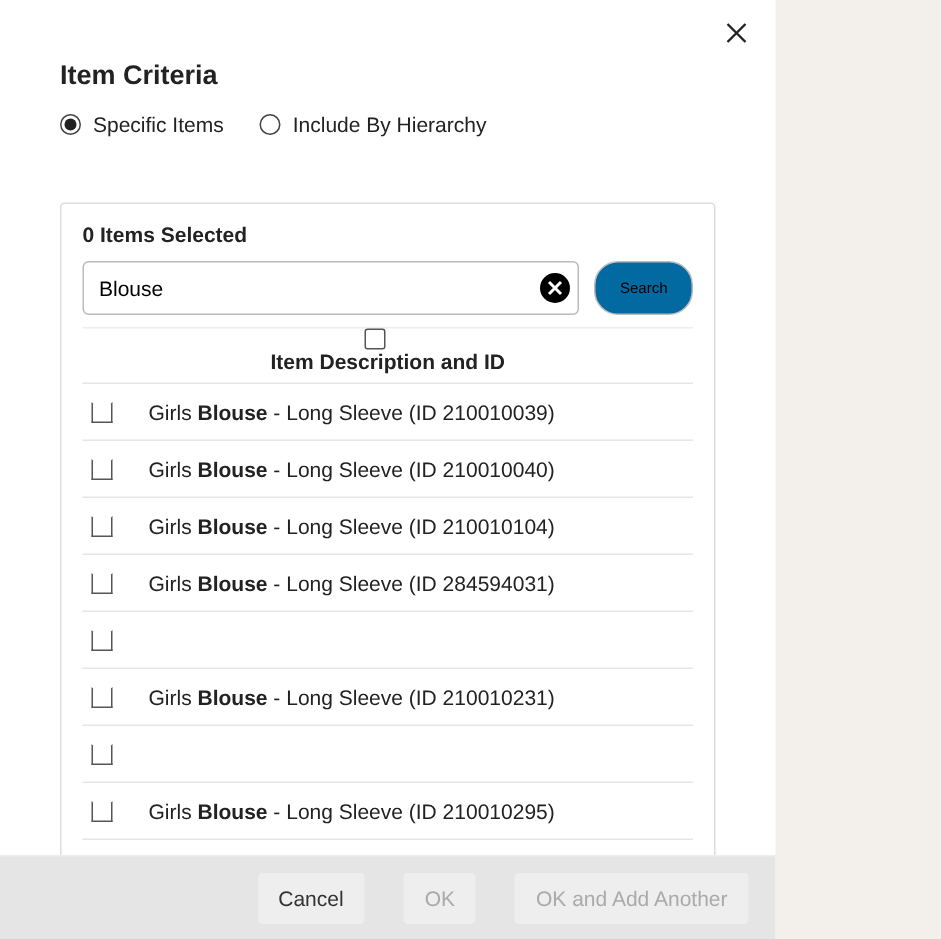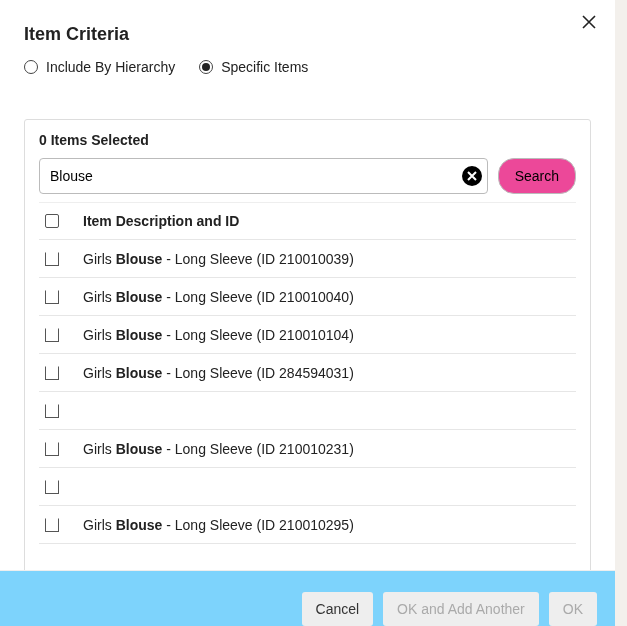--- a/index.html
+++ b/index.html
@@ -8,23 +8,23 @@
     width: 627px; height: 626px;
     font-family: -apple-system, BlinkMacSystemFont, "Segoe UI", Arial, sans-serif;
     font-size: 14px;
     color: #222;
     background: #f3f0ec;
     overflow: hidden;
   }
   .dialog {
     position: relative;
     background: #fff;
-    width: 615px;
+    width: 517px;
     height: 626px;
-    padding: 0;
+    padding: 16px;
   }
   .body-pad {
     padding: 18px 24px 0 24px;
   }
   .title {
     font-size: 18px;
     font-weight: 700;
     margin: 0 0 14px 0;
     padding-top: 6px;
   }
@@ -98,35 +98,35 @@
     background: #000; color: #fff;
     border-radius: 50%;
     display: flex; align-items: center; justify-content: center;
     font-size: 13px; font-weight: 700;
     cursor: pointer;
   }
   .search-btn {
     height: 36px;
     padding: 0 16px;
     border: 1px solid #bbb;
-    background: #ec4899;
+    background: #0369a1;
     border-radius: 16px;
-    font-size: 14px;
+    font-size: 10px;
     cursor: pointer;
   }
   .list {
     margin-top: 4px;
   }
   .hdr-row, .item-row {
     display: flex;
     align-items: center;
     height: 38px;
     border-bottom: 1px solid #e6e6e6;
   }
-  .hdr-row { border-top: 1px solid #eee; }
+  .hdr-row { border-top: 1px solid #eee; flex-direction: column; }
   .chk-cell {
     width: 44px;
     display: flex;
     align-items: center;
     justify-content: flex-start;
     padding-left: 6px;
   }
   .chk {
     width: 14px; height: 14px;
     border: 1.5px solid #555;
@@ -139,26 +139,26 @@
     border-radius: 0;
   }
   .hdr-text {
     font-weight: 700;
   }
   .item-text span.bold { font-weight: 700; }
   .footer {
     position: absolute;
     bottom: 0; left: 0; right: 0;
     height: 56px;
-    background: #7dd3fc;
+    background: #e5e5e5;
     border-top: 1px solid #eee;
     display: flex;
     justify-content: flex-end;
-    align-items: flex-end;
-    gap: 10px;
+    align-items: center;
+    gap: 26px;
     padding: 0 18px;
   }
   .btn {
     height: 34px;
     padding: 0 14px;
     border: none;
     border-radius: 3px;
     font-size: 14px;
     cursor: pointer;
     background: #eee;
@@ -178,28 +178,28 @@
     <svg width="14" height="14" viewBox="0 0 14 14">
         <path d="M1 1 L13 13 M13 1 L1 13" stroke="#222" stroke-width="1.6" fill="none"></path>
       </svg>
   </div>
 
   <div class="body-pad">
     <h2 class="title">Item Criteria</h2>
 
     <div class="radios" id="radio-group">
         <div class="radio-opt">
+          <div class="radio-circle">
+            <div class="radio-dot"></div>
+          </div>
+          <span>Specific Items</span>
+        </div>
+        <div class="radio-opt">
           <div class="radio-circle"></div>
           <span>Include By Hierarchy</span>
-        </div>
-        <div class="radio-opt">
-          <div class="radio-circle">
-            <div class="radio-dot"></div>
-          </div>
-          <span>Specific Items</span>
         </div>
       </div>
 
     <div class="panel">
       <div class="selcount">0 Items Selected</div>
 
       <div class="search-row">
         <div class="search-wrap">
           <input class="search-input" type="text" value="Blouse" style="">
           <div class="clear-btn">
@@ -265,17 +265,17 @@
               </div>
               <div class="item-text"><span>Girls </span><span class="bold">Blouse</span><span> - Long Sleeve (ID 210010295)</span></div>
             </div>
           </div>
       </div>
     </div>
   </div>
 
   <div class="footer">
     <button class="btn">Cancel</button>
+    <button class="btn disabled">OK</button>
     <button class="btn disabled">OK and Add Another</button>
-    <button class="btn disabled">OK</button>
   </div>
 
 </div>
 
 </body></html>

